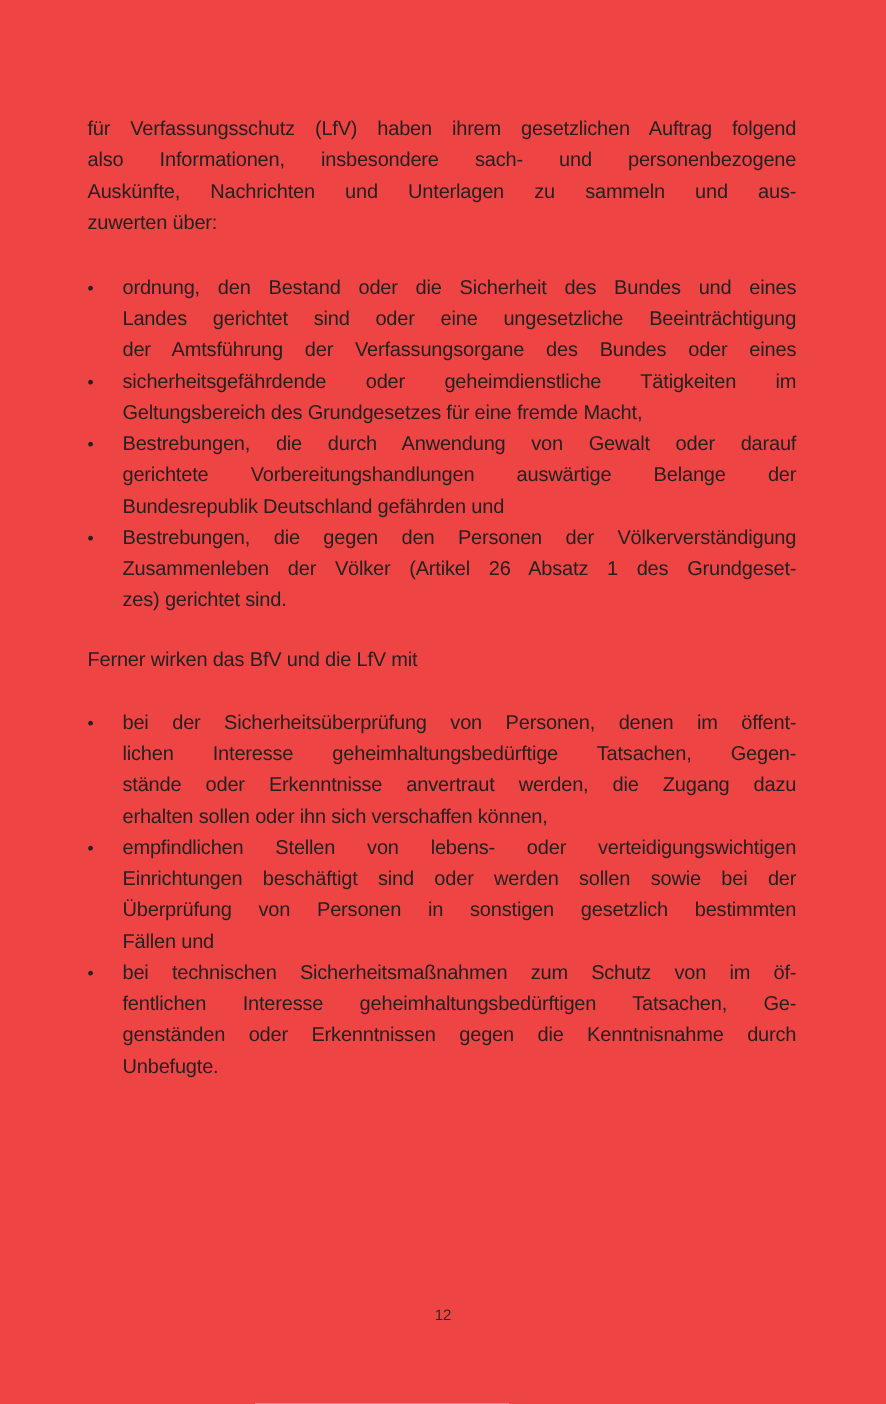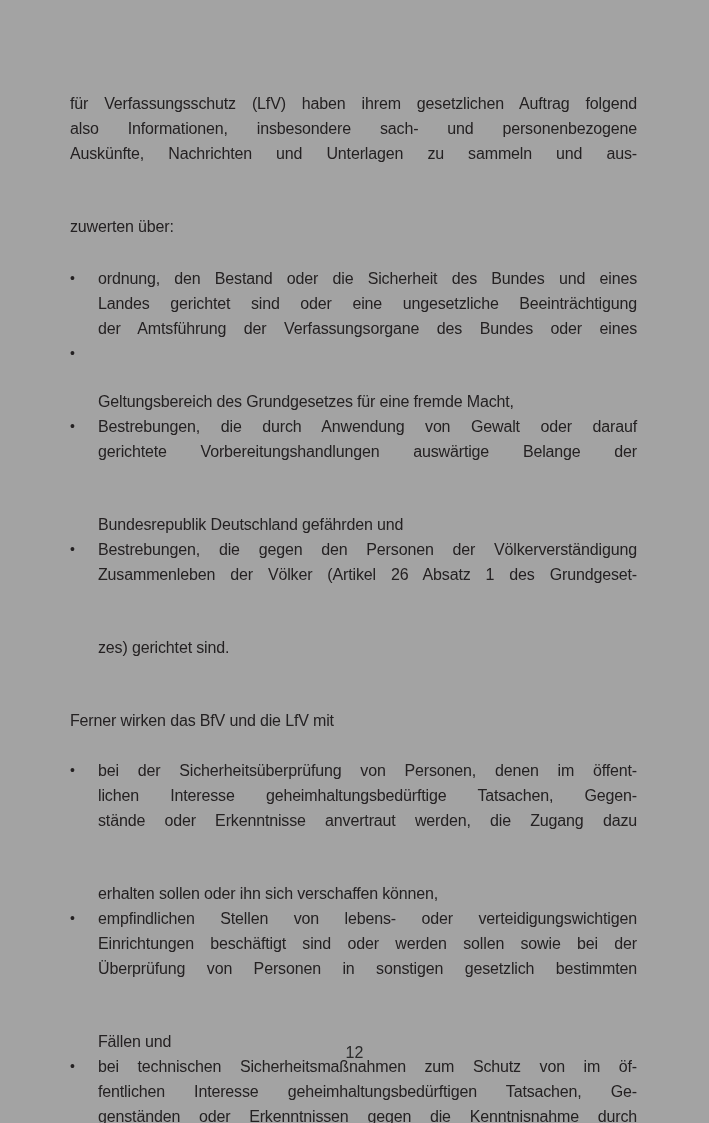--- a/index.html
+++ b/index.html
@@ -4,44 +4,44 @@
 <style>
   html, body { margin: 0; padding: 0; }
   body {
     width: 709px; height: 1123px;
     background: #ffffff;
     font-family: "Liberation Sans", "DejaVu Sans", sans-serif;
     color: #242122;
     position: relative;
     overflow: hidden;
   }
-  .page { position: absolute; inset: 0; background: #a3a3a3; }
+  .page { position: absolute; inset: 0; background: #ef4444; }
   .content {
     padding: 91px 72px 0 70px;
     font-size: 16px;
     line-height: 25px;
     letter-spacing: -0.15px;
   }
   .line { text-align: justify; text-align-last: justify; }
-  .line.last { text-align: justify; text-align-last: left; margin-top: 48px; }
+  .line.last { text-align: justify; text-align-last: left; }
   .para-intro { margin-bottom: 27px; }
   .bullet-item { display: flex; }
   .bullet-marker {
     flex: 0 0 28px;
     font-size: 14px;
     line-height: 25px;
   }
   .bullet-body { flex: 1 1 auto; min-width: 0; }
   .connector { margin: 23px 0 25px 0; }
   .page-number {
     position: absolute;
     top: 1040px; left: 0;
     width: 100%;
     text-align: center;
-    font-size: 16px;
+    font-size: 12px;
     line-height: 25px;
     color: #2a2a2a;
   }
 </style>
 </head>
 <body>
 
 <div class="page">
   <div class="content">
 
@@ -57,20 +57,21 @@
         <span class="bullet-marker">•</span>
         <div class="bullet-body">
           <div class="line">ordnung, den Bestand oder die Sicherheit des Bundes und eines</div>
           <div class="line">Landes gerichtet sind oder eine ungesetzliche Beeinträchtigung</div>
           <div class="line">der Amtsführung der Verfassungsorgane des Bundes oder eines</div>
         </div>
       </div>
       <div class="bullet-item">
         <span class="bullet-marker">•</span>
         <div class="bullet-body">
+          <div class="line">sicherheitsgefährdende oder geheimdienstliche Tätigkeiten im</div>
           <div class="line last">Geltungsbereich des Grundgesetzes für eine fremde Macht,</div>
         </div>
       </div>
       <div class="bullet-item">
         <span class="bullet-marker">•</span>
         <div class="bullet-body">
           <div class="line">Bestrebungen, die durch Anwendung von Gewalt oder darauf</div>
           <div class="line">gerichtete Vorbereitungshandlungen auswärtige Belange der</div>
           <div class="line last">Bundesrepublik Deutschland gefährden und</div>
         </div>

